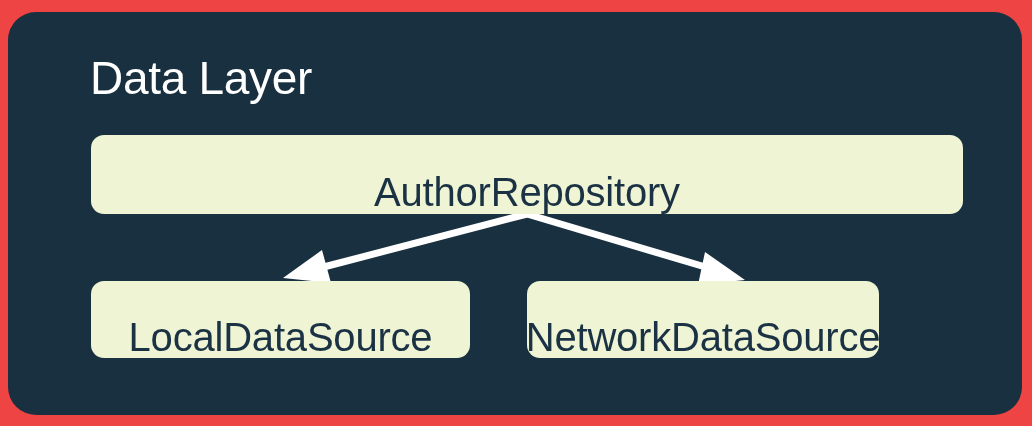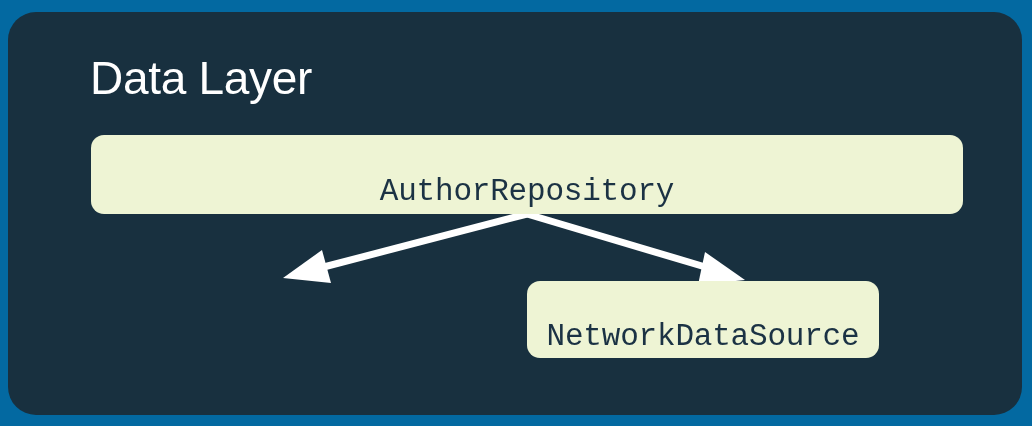--- a/index.html
+++ b/index.html
@@ -47,26 +47,26 @@
     position: absolute;
     background: #eef4d4;
     border-radius: 13px;
     display: flex;
     align-items: center;
     justify-content: center;
     box-sizing: border-box;
   }
   .node-label {
     color: #1b3244;
-    font-size: 31px;
+    font-size: 40px;
     font-weight: 400;
     letter-spacing: -0.2px;
     white-space: nowrap;
     line-height: 1;
-    font-family: Liberation Mono, monospace;
+    font-family: Liberation Sans, sans-serif;
     margin-top: 34px;
   }
   #node-repository {
     left: 91px;
     top: 135px;
     width: 872px;
     height: 79px;
   }
   #node-local {
     left: 91px;
@@ -85,21 +85,21 @@
     left: 0;
     top: 0;
     width: 1032px;
     height: 426px;
     pointer-events: none;
   }
 </style>
 </head>
 <body>
 
-<div id="canvas" style="background: #0369a1;">
+<div id="canvas" style="background: #ef4444;">
 
   <div id="panel" style="background: rgb(24, 48, 63);">
 
     <div id="panel-title" style="color: rgb(255, 255, 255);">Data Layer</div>
 
   </div>
 
   <svg id="connector-layer" viewBox="0 0 1032 426">
 
     <g>
@@ -110,18 +110,21 @@
     <g>
       <path d="M 527 214 L 712 269" stroke="#FFFFFF" stroke-width="7" stroke-linecap="butt" fill="none"></path>
       <path d="M 745 280 L 705 252 L 698 285 Z" fill="#FFFFFF"></path>
     </g>
   </svg>
 
   <div class="node-box" id="node-repository" style="background: rgb(238, 244, 212);">
     <span class="node-label" style="color: rgb(27, 50, 68);">AuthorRepository</span>
   </div>
 
+  <div class="node-box" id="node-local" style="background: rgb(238, 244, 212);">
+    <span class="node-label" style="color: rgb(27, 50, 68);">LocalDataSource</span>
+  </div>
 
   <div class="node-box" id="node-network" style="background: rgb(238, 244, 212);">
     <span class="node-label" style="color: rgb(27, 50, 68);">NetworkDataSource</span>
   </div>
 
 </div>
 
 </body></html>

